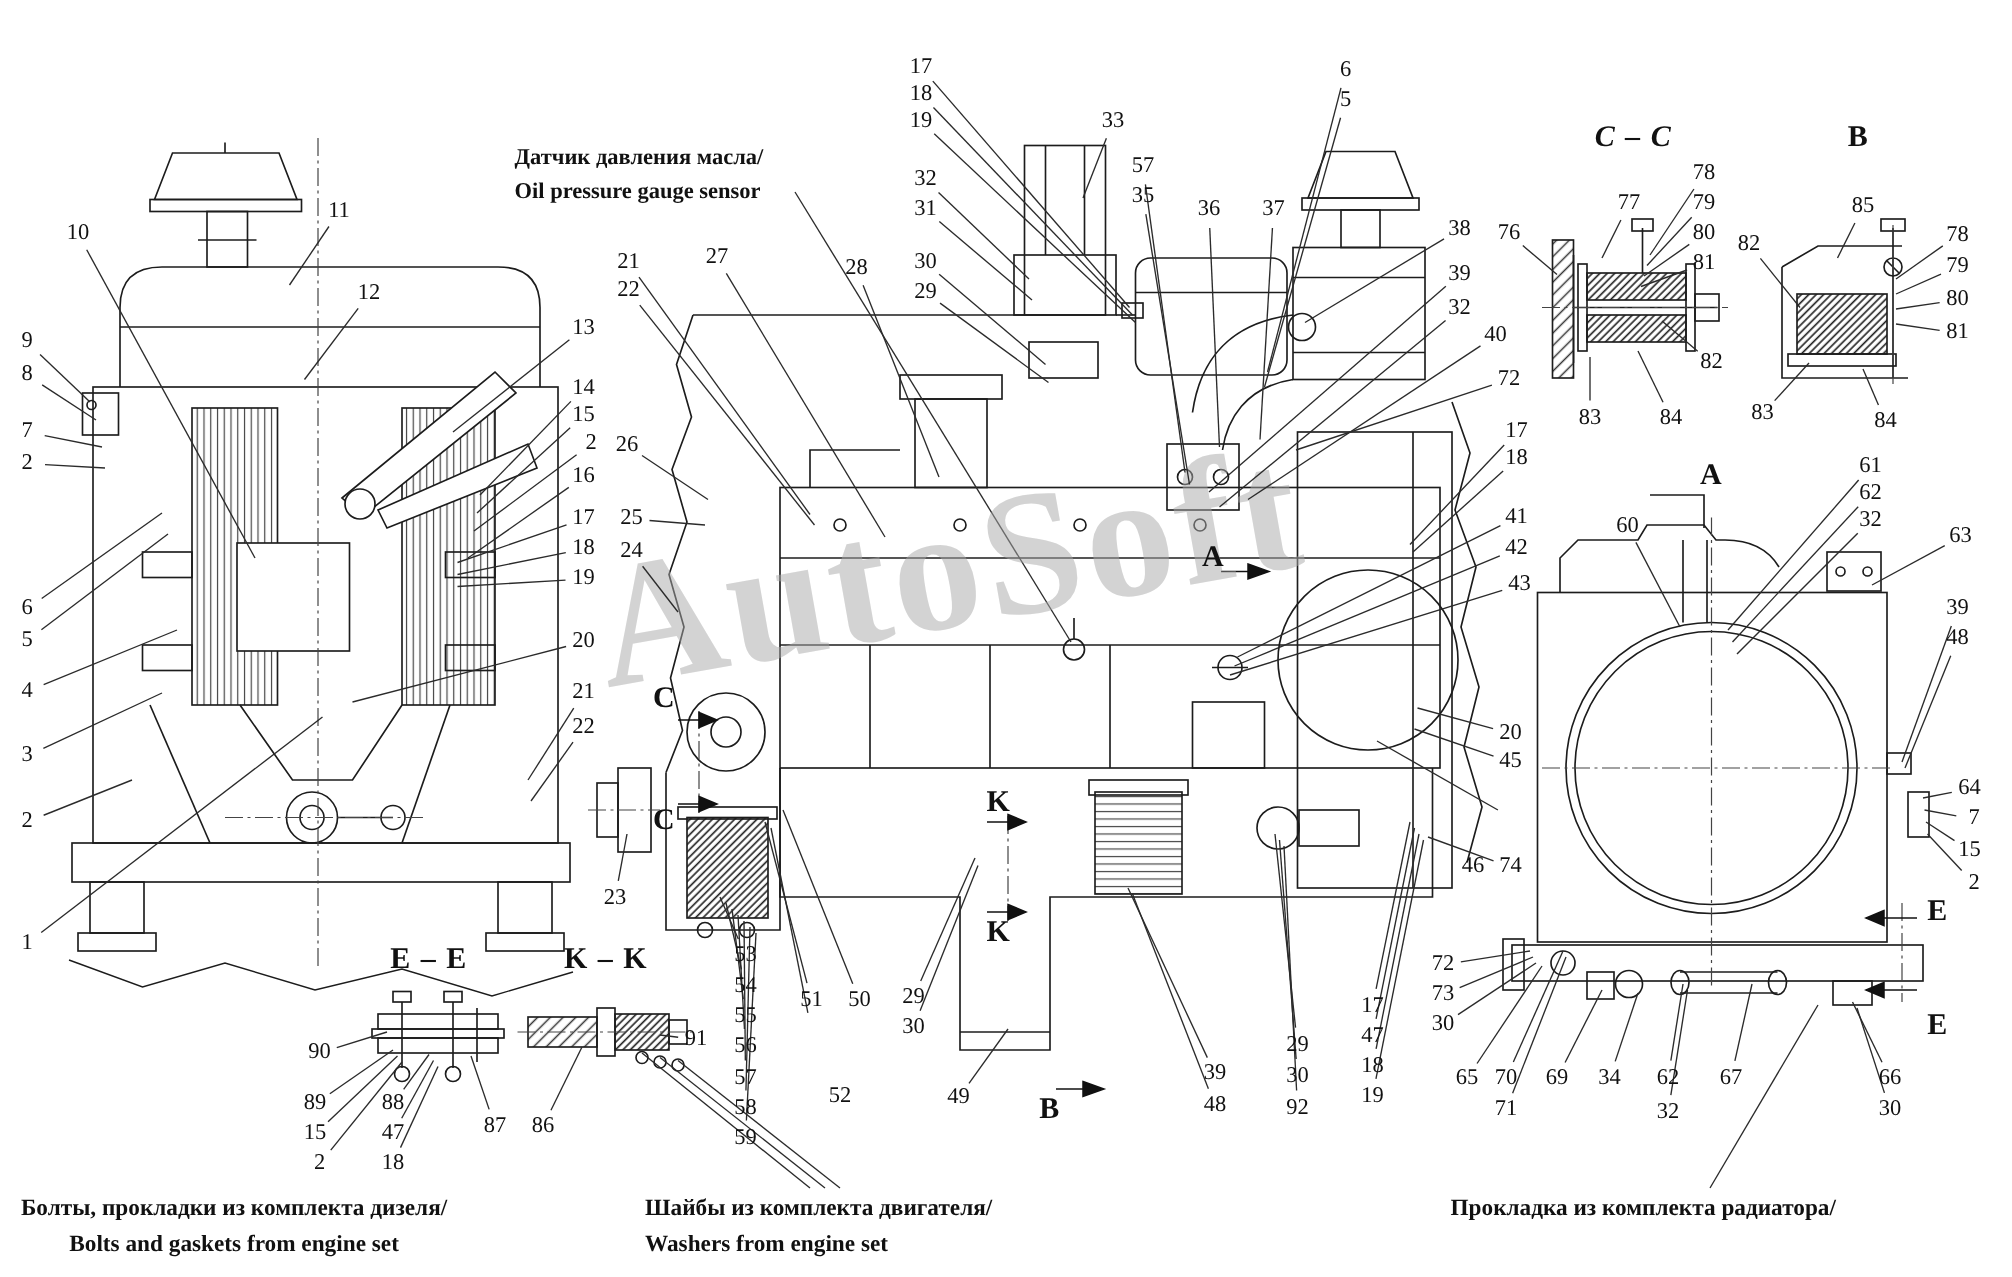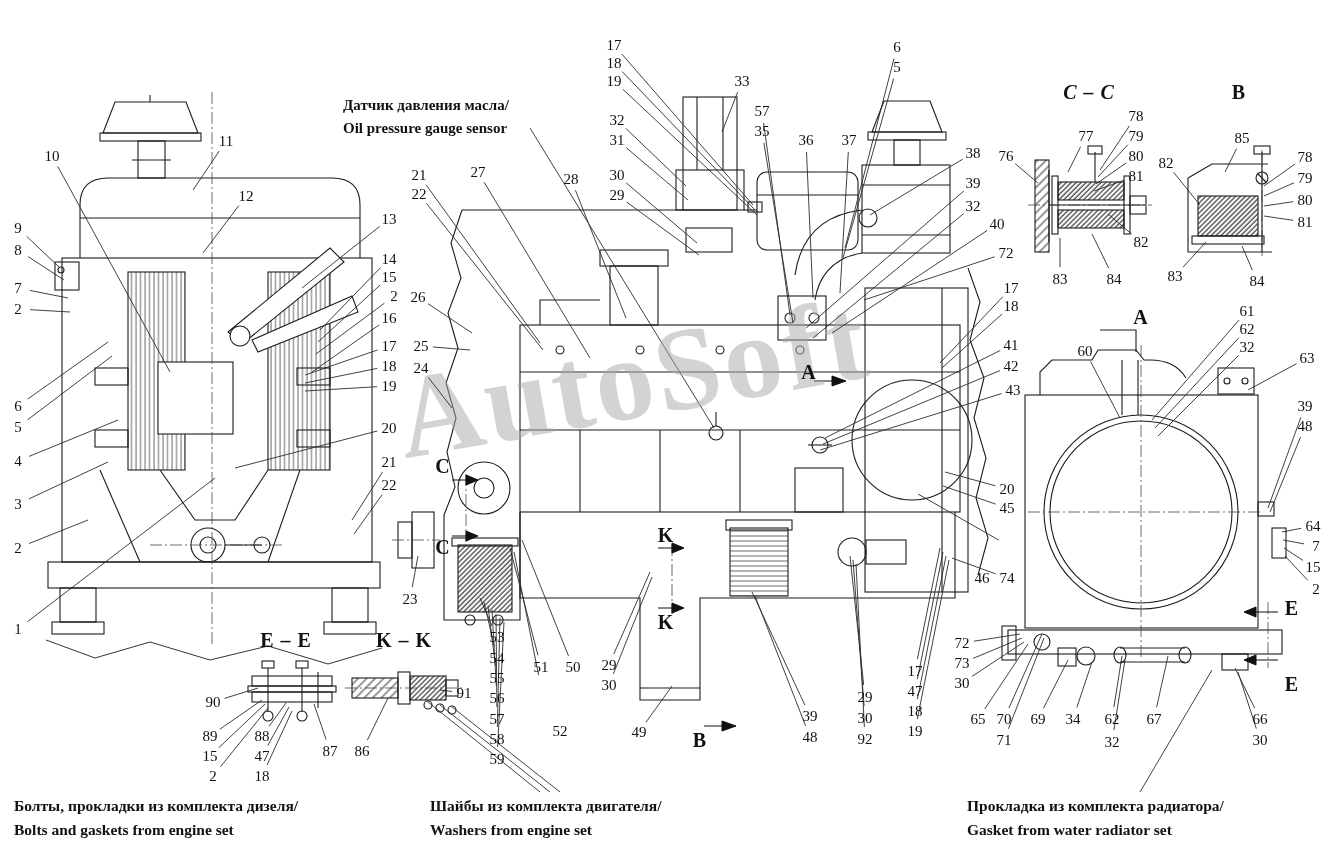--- a/index.html
+++ b/index.html
@@ -537,26 +537,25 @@
       <div class="part-label section-label" style="left: 700px; top: 740px;">B</div>
       <div class="part-label section-label" style="left: 1292px; top: 608px;">E</div>
       <div class="part-label section-label" style="left: 1292px; top: 684px;">E</div>
     </div>
 
   <div class="annotation" style="left:343px;top:94px;">
     <div>Датчик давления масла/</div>
     <div>Oil pressure gauge sensor</div>
   </div>
 
-  <div class="caption" style="left:14px;top:794px;">
+  <div class="caption" style="left:14px;top:794px;text-align:center;">
     <div>Болты, прокладки из комплекта дизеля/</div>
     <div>Bolts and gaskets from engine set</div>
   </div>
   <div class="caption" style="left:430px;top:794px;">
     <div>Шайбы из комплекта двигателя/</div>
     <div>Washers from engine set</div>
   </div>
   <div class="caption" style="left:967px;top:794px;">
     <div>Прокладка из комплекта радиатора/</div>
-    <div>Gasket from water radiator set</div>
   </div>
 
 </div>
 
 </body></html>

